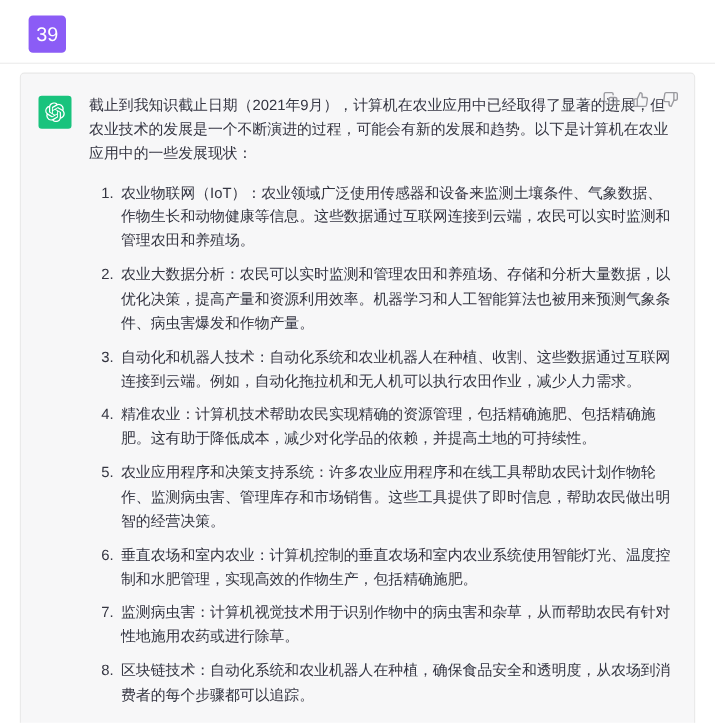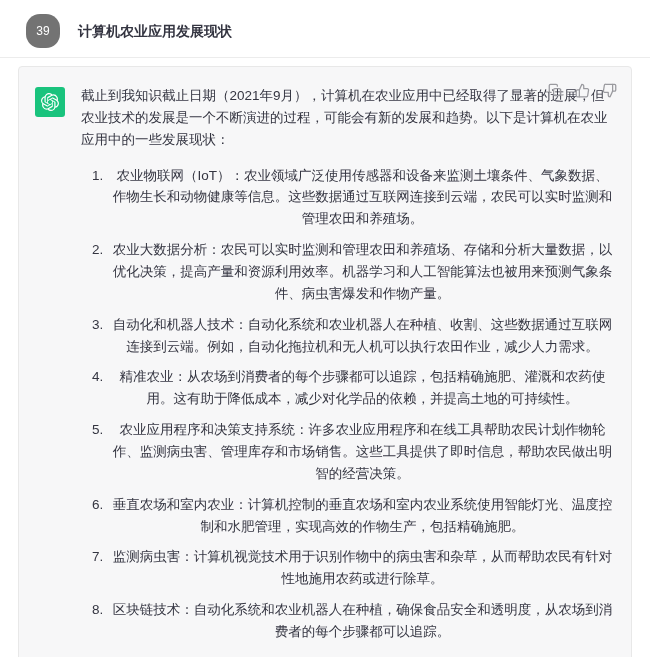--- a/index.html
+++ b/index.html
@@ -28,24 +28,24 @@
     align-items: flex-start;
     padding: 14px 18px 14px 26px;
     background: #ffffff;
     border-bottom: 1px solid #ececec;
     box-sizing: border-box;
     height: 58px;
   }
   .badge {
     width: 34px;
     height: 34px;
-    border-radius: 14px;
-    background: #737373;
+    border-radius: 4px;
+    background: #8b5cf6;
     color: #ffffff;
-    font-size: 12px;
+    font-size: 18px;
     display: flex;
     align-items: center;
     justify-content: center;
     flex: 0 0 auto;
     font-family: "Liberation Sans", sans-serif;
   }
   .user-text {
     margin-left: 18px;
     font-size: 14px;
     color: #343541;
@@ -90,21 +90,20 @@
   }
   .msg-body p {
     margin: 0 0 10px 0;
   }
   .msg-body p.intro {
     margin-bottom: 14px;
   }
   .msg-body ol {
     margin: 0 0 24px 0;
     padding-left: 26px;
-    text-align: center;
   }
   .msg-body ol li {
     margin-bottom: 9px;
     padding-left: 3px;
   }
   .msg-body p.outro {
     margin-top: 14px;
     text-indent: 2em;
   }
 
@@ -126,38 +125,37 @@
   }
   .act-ico svg { display: block; }
 </style>
 </head>
 <body>
 
 <div class="page">
 
   <div class="user-row">
     <div class="badge">39</div>
-    <div class="user-text">计算机农业应用发展现状</div>
   </div>
 
   <div class="assistant-card">
 
     <div class="avatar">
       <svg width="18" height="18" viewBox="0 0 24 24" fill="#ffffff" aria-hidden="true">
         <path d="M22.28 9.82a5.98 5.98 0 0 0-.52-4.91 6.05 6.05 0 0 0-6.51-2.9A6.07 6.07 0 0 0 4.98 4.18a5.99 5.99 0 0 0-4 2.9 6.05 6.05 0 0 0 .75 7.1 5.98 5.98 0 0 0 .51 4.91 6.05 6.05 0 0 0 6.52 2.9A5.98 5.98 0 0 0 13.26 24a6.06 6.06 0 0 0 5.77-4.21 5.99 5.99 0 0 0 4-2.9 6.06 6.06 0 0 0-.75-7.07zM13.26 22.43a4.48 4.48 0 0 1-2.88-1.04l.14-.08 4.78-2.76a.79.79 0 0 0 .39-.68v-6.74l2.02 1.17a.07.07 0 0 1 .04.05v5.58a4.5 4.5 0 0 1-4.49 4.5zM3.6 18.3a4.47 4.47 0 0 1-.535-3.01l.142.085 4.783 2.76a.77.77 0 0 0 .78 0l5.843-3.37v2.33a.08.08 0 0 1-.033.062L9.74 19.95a4.5 4.5 0 0 1-6.14-1.65zM2.34 7.9a4.48 4.48 0 0 1 2.35-1.97v5.68a.77.77 0 0 0 .38.67l5.82 3.35-2.02 1.17a.08.08 0 0 1-.07 0L4 14.02a4.5 4.5 0 0 1-1.66-6.12zm16.6 3.86L13.1 8.38 15.12 7.2a.08.08 0 0 1 .07 0l4.83 2.79a4.49 4.49 0 0 1-.68 8.1v-5.68a.79.79 0 0 0-.4-.65zm2.01-3.02l-.14-.085-4.78-2.76a.78.78 0 0 0-.79 0L9.4 9.26V6.93a.07.07 0 0 1 .03-.06l4.83-2.79a4.49 4.49 0 0 1 6.67 4.65zM8.3 12.87l-2.02-1.17a.08.08 0 0 1-.04-.06V6.07a4.49 4.49 0 0 1 7.37-3.45l-.14.08L8.68 5.46a.79.79 0 0 0-.39.68zm1.1-2.37L12 9l2.6 1.5v3l-2.6 1.5-2.6-1.5z"></path>
       </svg>
     </div>
 
     <div class="msg-body">
       <p class="intro">截止到我知识截止日期（2021年9月），计算机在农业应用中已经取得了显著的进展，但农业技术的发展是一个不断演进的过程，可能会有新的发展和趋势。以下是计算机在农业应用中的一些发展现状：</p>
       <ol>
         <li>农业物联网（IoT）：农业领域广泛使用传感器和设备来监测土壤条件、气象数据、作物生长和动物健康等信息。这些数据通过互联网连接到云端，农民可以实时监测和管理农田和养殖场。</li>
         <li>农业大数据分析：农民可以实时监测和管理农田和养殖场、存储和分析大量数据，以优化决策，提高产量和资源利用效率。机器学习和人工智能算法也被用来预测气象条件、病虫害爆发和作物产量。</li>
         <li>自动化和机器人技术：自动化系统和农业机器人在种植、收割、这些数据通过互联网连接到云端。例如，自动化拖拉机和无人机可以执行农田作业，减少人力需求。</li>
-        <li>精准农业：从农场到消费者的每个步骤都可以追踪，包括精确施肥、灌溉和农药使用。这有助于降低成本，减少对化学品的依赖，并提高土地的可持续性。</li>
+        <li>精准农业：计算机技术帮助农民实现精确的资源管理，包括精确施肥、包括精确施肥。这有助于降低成本，减少对化学品的依赖，并提高土地的可持续性。</li>
         <li>农业应用程序和决策支持系统：许多农业应用程序和在线工具帮助农民计划作物轮作、监测病虫害、管理库存和市场销售。这些工具提供了即时信息，帮助农民做出明智的经营决策。</li>
         <li>垂直农场和室内农业：计算机控制的垂直农场和室内农业系统使用智能灯光、温度控制和水肥管理，实现高效的作物生产，包括精确施肥。</li>
         <li>监测病虫害：计算机视觉技术用于识别作物中的病虫害和杂草，从而帮助农民有针对性地施用农药或进行除草。</li>
         <li>区块链技术：自动化系统和农业机器人在种植，确保食品安全和透明度，从农场到消费者的每个步骤都可以追踪。</li>
       </ol>
       <p class="outro">需要注意的是，农业应用的发展在不同国家和地区可能有所不同，受到当地农业需求、资源可用性和技术基础设施的影响。此外，随着技术的不断进步，农业应用领域也会不断演化和创新。因此，建议查阅最新的农业技术新闻和研究以获取最新的发展现状。</p>
     </div>
 
     <div class="actions">
       <span class="act-ico">

